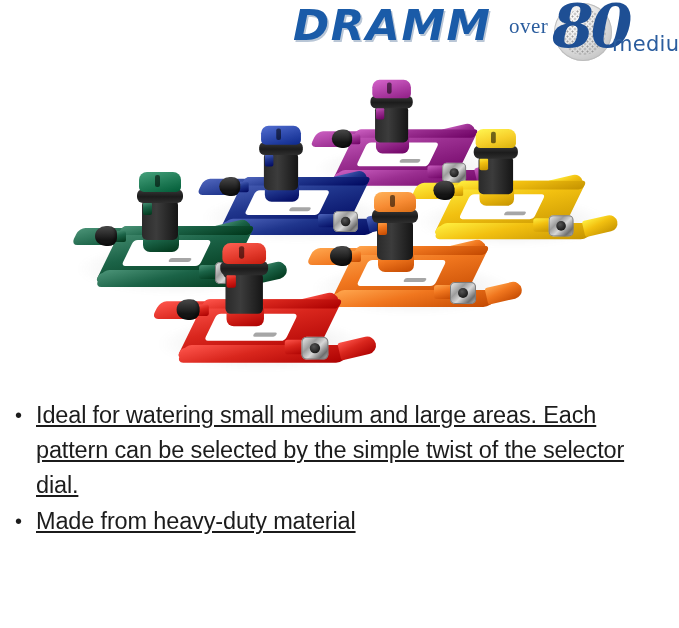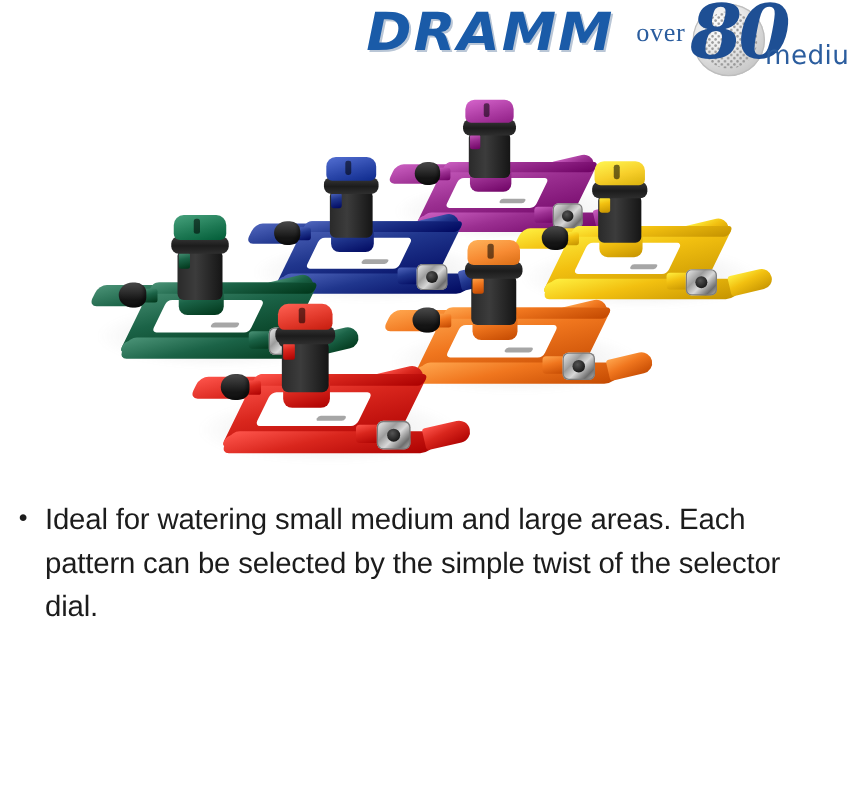--- a/index.html
+++ b/index.html
@@ -262,20 +262,21 @@
     background: rgba(0,0,0,.35);
     transform: skewX(-26deg);
   }
 
   
   .copy {
     position: absolute;
     left: 0;
     top: 398px;
     width: 673px;
+    text-decoration: underline;
   }
   ul.features {
     margin: 0;
     padding: 0 14px 0 36px;
     list-style: none;
   }
   ul.features li {
     position: relative;
     font-family: "Liberation Sans", sans-serif;
     font-size: 23.5px;
@@ -477,14 +478,15 @@
       <div class="fitting-neck" style="background: linear-gradient(165deg, rgb(255, 86, 77) 0%, rgb(217, 38, 29) 42%, rgb(171, 0, 0) 100%);"></div>
       <div class="fitting">
         <div class="fitting-core"></div>
       </div>
     </div>
   </div>
 
 <div class="copy">
   <ul class="features">
     <li>Ideal for watering small medium and large areas. Each pattern can be selected by the simple twist of the selector dial.</li>
+    <li>Made from heavy-duty material</li>
   </ul>
 </div>
 
 </body></html>

